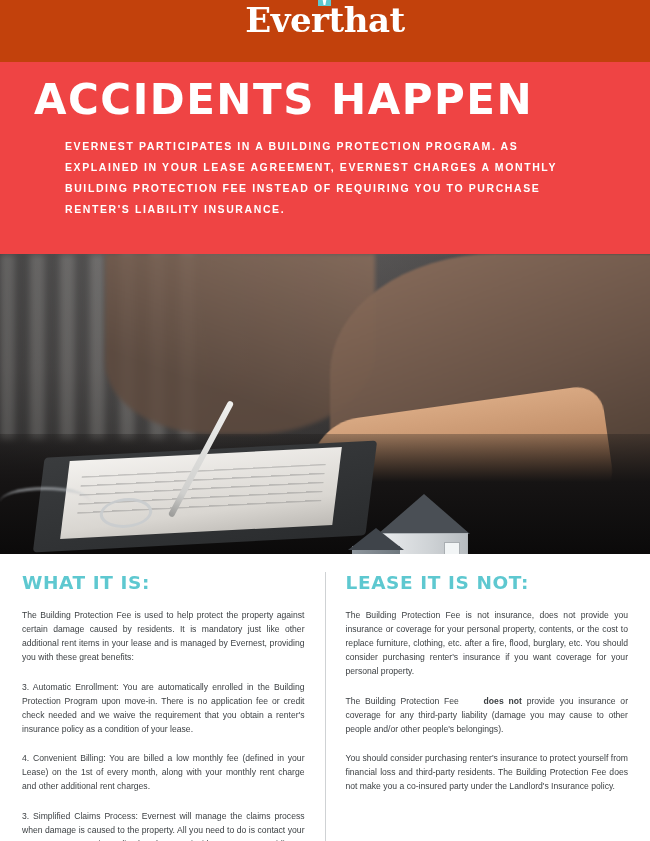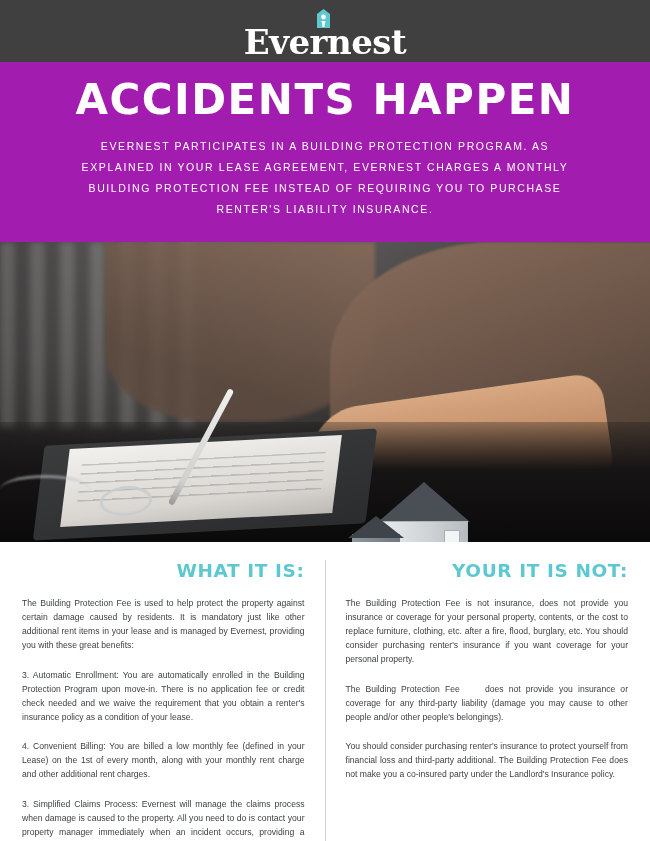--- a/index.html
+++ b/index.html
@@ -16,23 +16,23 @@
   .page {
     position: relative;
     width: 650px;
     height: 841px;
     background: #ffffff;
   }
 
   
   .logo-bar {
     height: 62px;
-    background: #404040;
+    background: #c2410c;
     display: flex;
-    align-items: flex-end;
+    align-items: flex-start;
     justify-content: center;
   }
   .logo {
     position: relative;
     display: flex;
     align-items: baseline;
     color: #ffffff;
     font-family: "DejaVu Serif", serif;
     font-weight: bold;
     font-size: 34px;
@@ -41,40 +41,39 @@
   .logo-bird {
     position: absolute;
     top: -13px;
     left: 73px;
     width: 13px;
     height: 19px;
   }
 
   
   .banner {
-    background: #a21caf;
+    background: #ef4444;
     padding: 16px 34px 22px 34px;
-    text-align: center;
   }
   .banner-title {
     font-family: "DejaVu Sans", sans-serif;
     font-weight: bold;
     color: #ffffff;
     font-size: 42px;
     letter-spacing: 1.5px;
     line-height: 1.05;
     margin: 0 0 14px 0;
   }
   .banner-sub {
     color: #ffffff;
     font-size: 10.5px;
     letter-spacing: 1.6px;
     line-height: 2.0;
-    font-weight: normal;
-    margin: 0 auto;
+    font-weight: bold;
+    margin: 12px auto;
     max-width: 520px;
     text-transform: uppercase;
   }
 
   
   .hero {
     position: relative;
     height: 300px;
     overflow: hidden;
     background: #2e2b2a;
@@ -251,41 +250,40 @@
     padding-left: 20px;
     padding-right: 0;
   }
   .col-title {
     font-family: "DejaVu Sans", sans-serif;
     font-weight: bold;
     color: #5ec8d0;
     font-size: 18.5px;
     letter-spacing: 0.6px;
     margin: 0 0 14px 0;
-    text-align: right;
   }
   .col p {
     font-size: 8.6px;
     line-height: 1.62;
     color: #3b3f42;
     text-align: justify;
     margin: 16px 0 11px 0;
   }
   .col p:last-child { margin-bottom: 0; }
-  .bold { font-weight: normal; padding-left: 20px; }
+  .bold { font-weight: bold; padding-left: 20px; }
 </style>
 </head>
 <body>
 
 <div class="page">
 
   <div class="logo-bar">
     <div class="logo">
       <span>Ever</span>
-        <span>nest</span>
+        <span>that</span>
       <svg class="logo-bird" viewBox="0 0 13 19">
         <path d="M6.5 0 L13 5 L13 19 L0 19 L0 5 Z" fill="#5ec8d0"></path>
         <circle cx="6.5" cy="8" r="2.4" fill="#ffffff"></circle>
         <path d="M4.5 12 L8.5 12 L7.4 18 L5.6 18 Z" fill="#ffffff"></path>
       </svg>
     </div>
   </div>
 
   <div class="banner">
     <h1 class="banner-title">ACCIDENTS HAPPEN</h1>
@@ -322,20 +320,20 @@
 
     <div class="col left">
       <h2 class="col-title">WHAT IT IS:</h2>
       <p>The Building Protection Fee is used to help protect the property against certain damage caused by residents. It is mandatory just like other additional rent items in your lease and is managed by Evernest, providing you with these great benefits:</p>
       <p>3. Automatic Enrollment: You are automatically enrolled in the Building Protection Program upon move-in. There is no application fee or credit check needed and we waive the requirement that you obtain a renter's insurance policy as a condition of your lease.</p>
       <p>4. Convenient Billing: You are billed a low monthly fee (defined in your Lease) on the 1st of every month, along with your monthly rent charge and other additional rent charges.</p>
       <p>3. Simplified Claims Process: Evernest will manage the claims process when damage is caused to the property. All you need to do is contact your property manager immediately when an incident occurs, providing a detailed description of the incident along with photos. Then work with your property manager to schedule necessary inspections.</p>
     </div>
 
     <div class="col right">
-      <h2 class="col-title">YOUR IT IS NOT:</h2>
+      <h2 class="col-title">LEASE IT IS NOT:</h2>
       <p>The Building Protection Fee is not insurance, does not provide you insurance or coverage for your personal property, contents, or the cost to replace furniture, clothing, etc. after a fire, flood, burglary, etc. You should consider purchasing renter's insurance if you want coverage for your personal property.</p>
       <p id="right-p2">The Building Protection Fee <span class="bold">does not</span> provide you insurance or coverage for any third-party liability (damage you may cause to other people and/or other people's belongings).</p>
-      <p>You should consider purchasing renter's insurance to protect yourself from financial loss and third-party additional. The Building Protection Fee does not make you a co-insured party under the Landlord's Insurance policy.</p>
+      <p>You should consider purchasing renter's insurance to protect yourself from financial loss and third-party residents. The Building Protection Fee does not make you a co-insured party under the Landlord's Insurance policy.</p>
     </div>
 
   </div>
 </div>
 
 </body></html>

